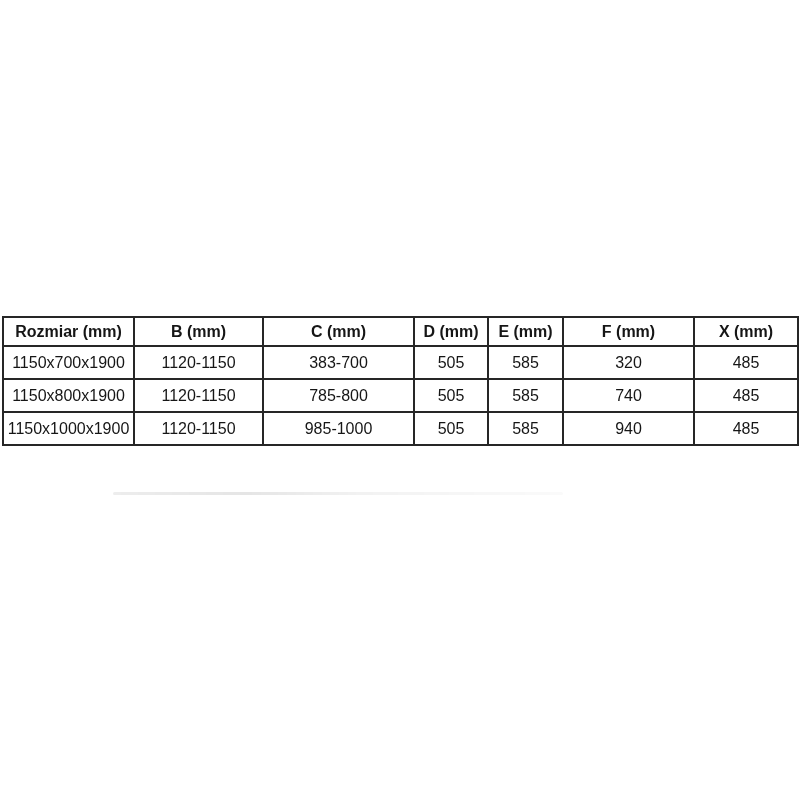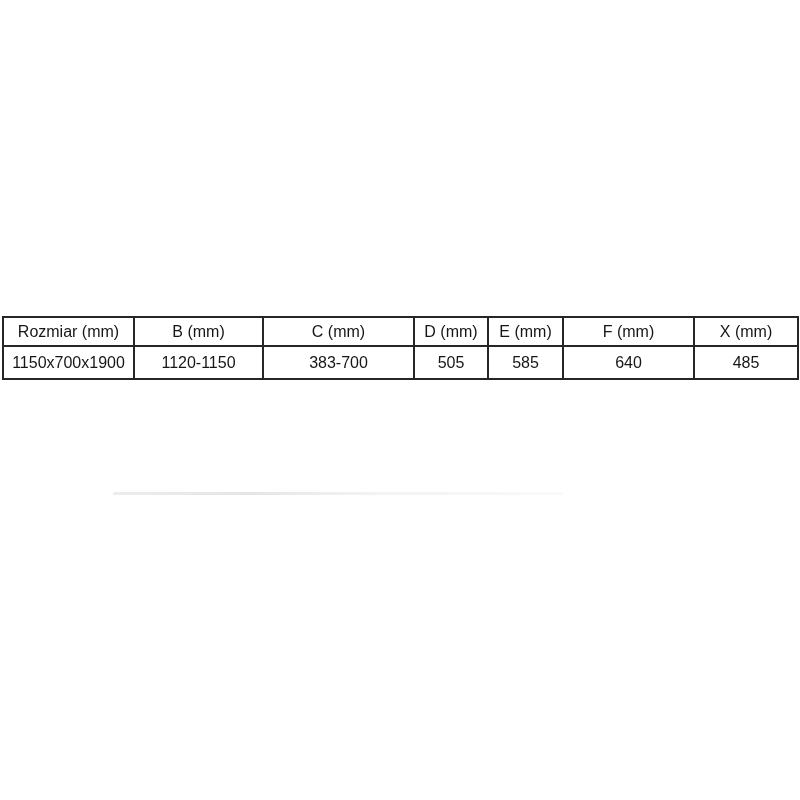--- a/index.html
+++ b/index.html
@@ -35,21 +35,21 @@
     text-align: center;
     vertical-align: middle;
     color: #161616;
     padding: 0;
     background: #ffffff;
     white-space: nowrap;
     overflow: hidden;
   }
   .spec-table th {
     font-size: 16px;
-    font-weight: normal;
+    font-weight: bold;
     height: 27px;
   }
   .spec-table td {
     font-size: 16px;
     font-weight: normal;
     height: 31px;
     margin-left: 14px;
   }
   .artifact {
     position: absolute;
@@ -92,21 +92,39 @@
         <th>X (mm)</th>
       </tr>
     </thead>
     <tbody>
       <tr>
         <td>1150x700x1900</td>
         <td>1120-1150</td>
         <td>383-700</td>
         <td>505</td>
         <td>585</td>
-        <td>640</td>
+        <td>320</td>
+        <td>485</td>
+      </tr>
+      <tr>
+        <td>1150x800x1900</td>
+        <td>1120-1150</td>
+        <td>785-800</td>
+        <td>505</td>
+        <td>585</td>
+        <td>740</td>
+        <td>485</td>
+      </tr>
+      <tr>
+        <td>1150x1000x1900</td>
+        <td>1120-1150</td>
+        <td>985-1000</td>
+        <td>505</td>
+        <td>585</td>
+        <td>940</td>
         <td>485</td>
       </tr>
     </tbody>
   </table>
 
   <div class="artifact"></div>
 
 </div>
 
 </body></html>

